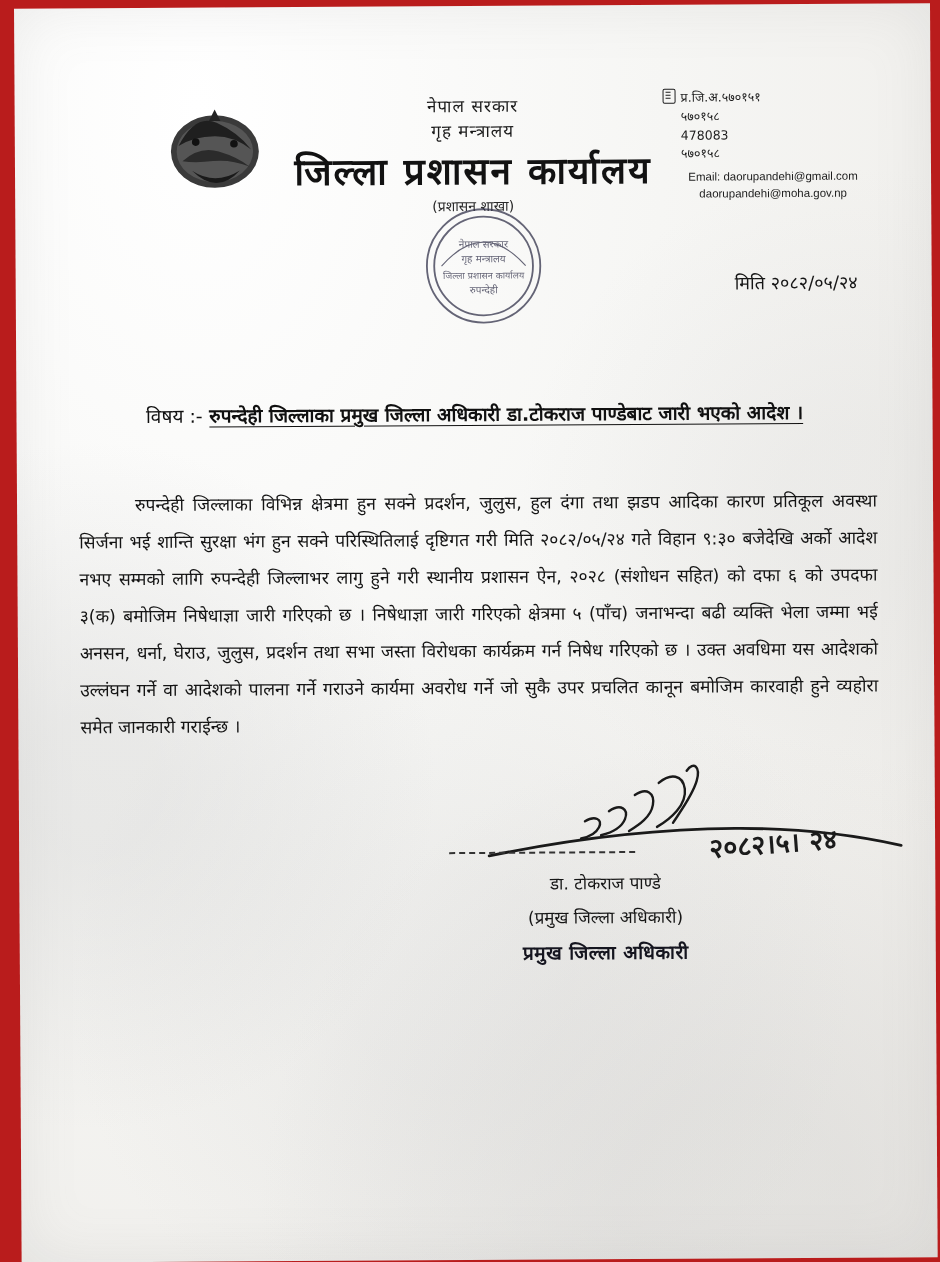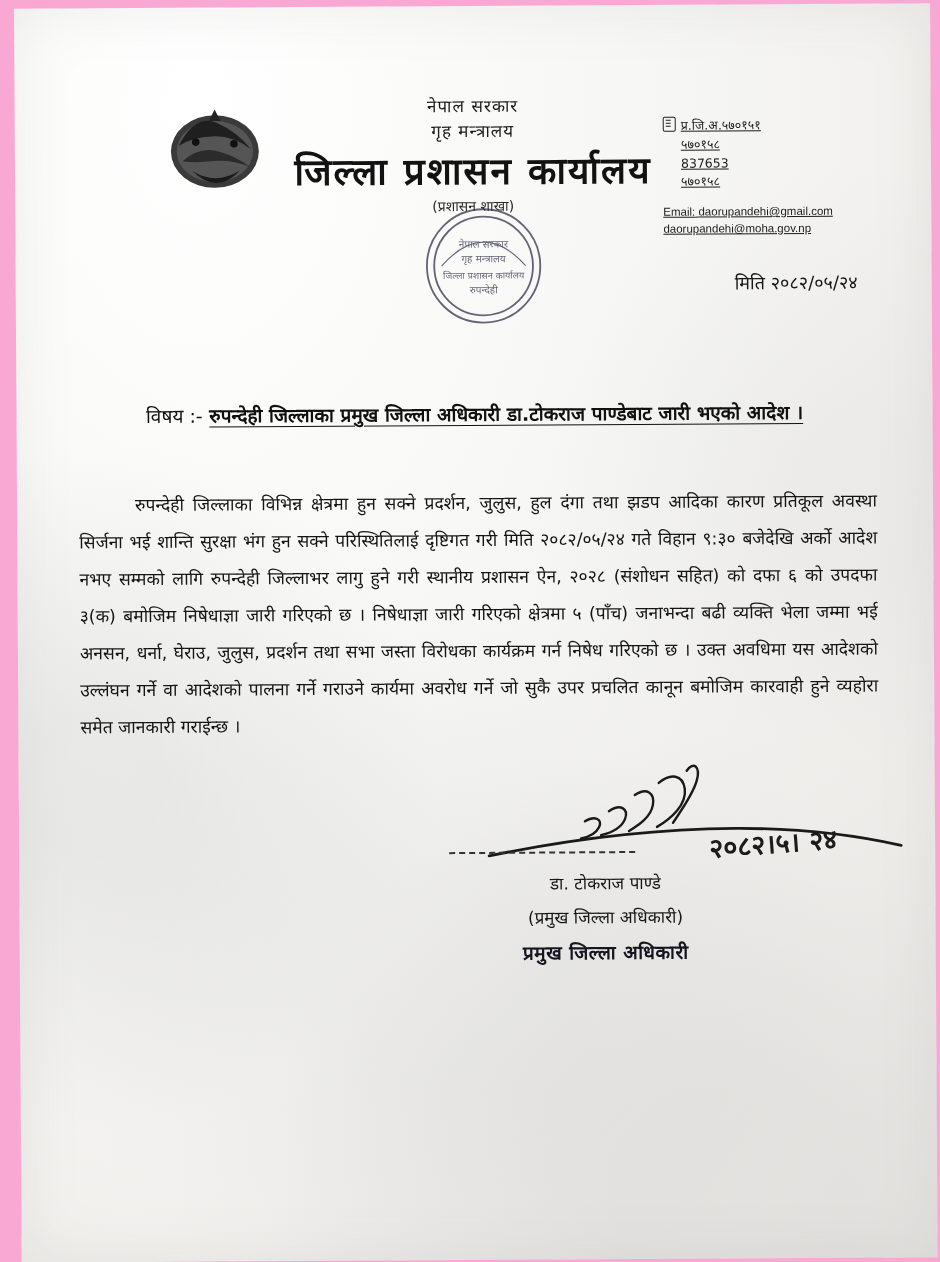--- a/index.html
+++ b/index.html
@@ -12,21 +12,21 @@
     height: 1262px;
     overflow: hidden;
     font-family: "DejaVu Sans", "Liberation Sans", sans-serif;
   }
 
   
   #page {
     position: relative;
     width: 940px;
     height: 1262px;
-    background: #f9a8d4;
+    background: #b91c1c;
   }
   #paper {
     position: absolute;
     left: 14px;
     top: 6px;
     width: 916px;
     height: 1254px;
     background:
       radial-gradient(ellipse at 20% 8%, #ffffff 0%, #f6f6f4 45%, #eceae6 100%);
     box-shadow: inset 0 0 60px rgba(120,120,120,0.12);
@@ -98,26 +98,25 @@
     width: 916px;
     text-align: center;
     font-size: 14px;
     color: #2a2a2a;
   }
 
   
   .contact {
     position: absolute;
     right: 48px;
-    top: 112px;
+    top: 84px;
     width: 220px;
     font-size: 12.5px;
     line-height: 1.5;
     color: #1d1d1d;
-    text-decoration: underline;
   }
   .contact .ph {
     text-align: left;
     padding-left: 18px;
     position: relative;
   }
   .contact .ph-first {
     padding-left: 0;
   }
   .phone-icon {
@@ -132,24 +131,24 @@
   }
   .phone-icon:after {
     content: "";
     position: absolute;
     left: 2px; top: 2px;
     width: 5px; height: 1.4px;
     background: #1d1d1d;
     box-shadow: 0 3px 0 #1d1d1d, 0 6px 0 #1d1d1d;
   }
   .contact .email {
-    margin-top: 12px;
+    margin-top: 5px;
     font-family: "Liberation Sans", sans-serif;
     font-size: 11.5px;
-    text-align: left;
+    text-align: center;
   }
   .contact .email .lbl { font-weight: 400; }
   .contact .email .l2 { display: block; }
 
   
   .stamp {
     position: absolute;
     left: 404px;
     top: 196px;
     width: 128px;
@@ -297,21 +296,21 @@
         <div class="office-sub">(प्रशासन शाखा)</div>
 
         <div class="contact">
           <div class="ph ph-first">
             <span class="phone-icon"></span><span>प्र.जि.अ.५७०१५१</span>
           </div>
           <div class="ph">
             <span>५७०१५८</span>
           </div>
           <div class="ph">
-            <span>837653</span>
+            <span>478083</span>
           </div>
           <div class="ph">
             <span>५७०१५८</span>
           </div>
           <div class="email">
             <span class="lbl">Email:</span>
             <span>daorupandehi@gmail.com</span>
             <span class="l2">daorupandehi@moha.gov.np</span>
           </div>
         </div>

